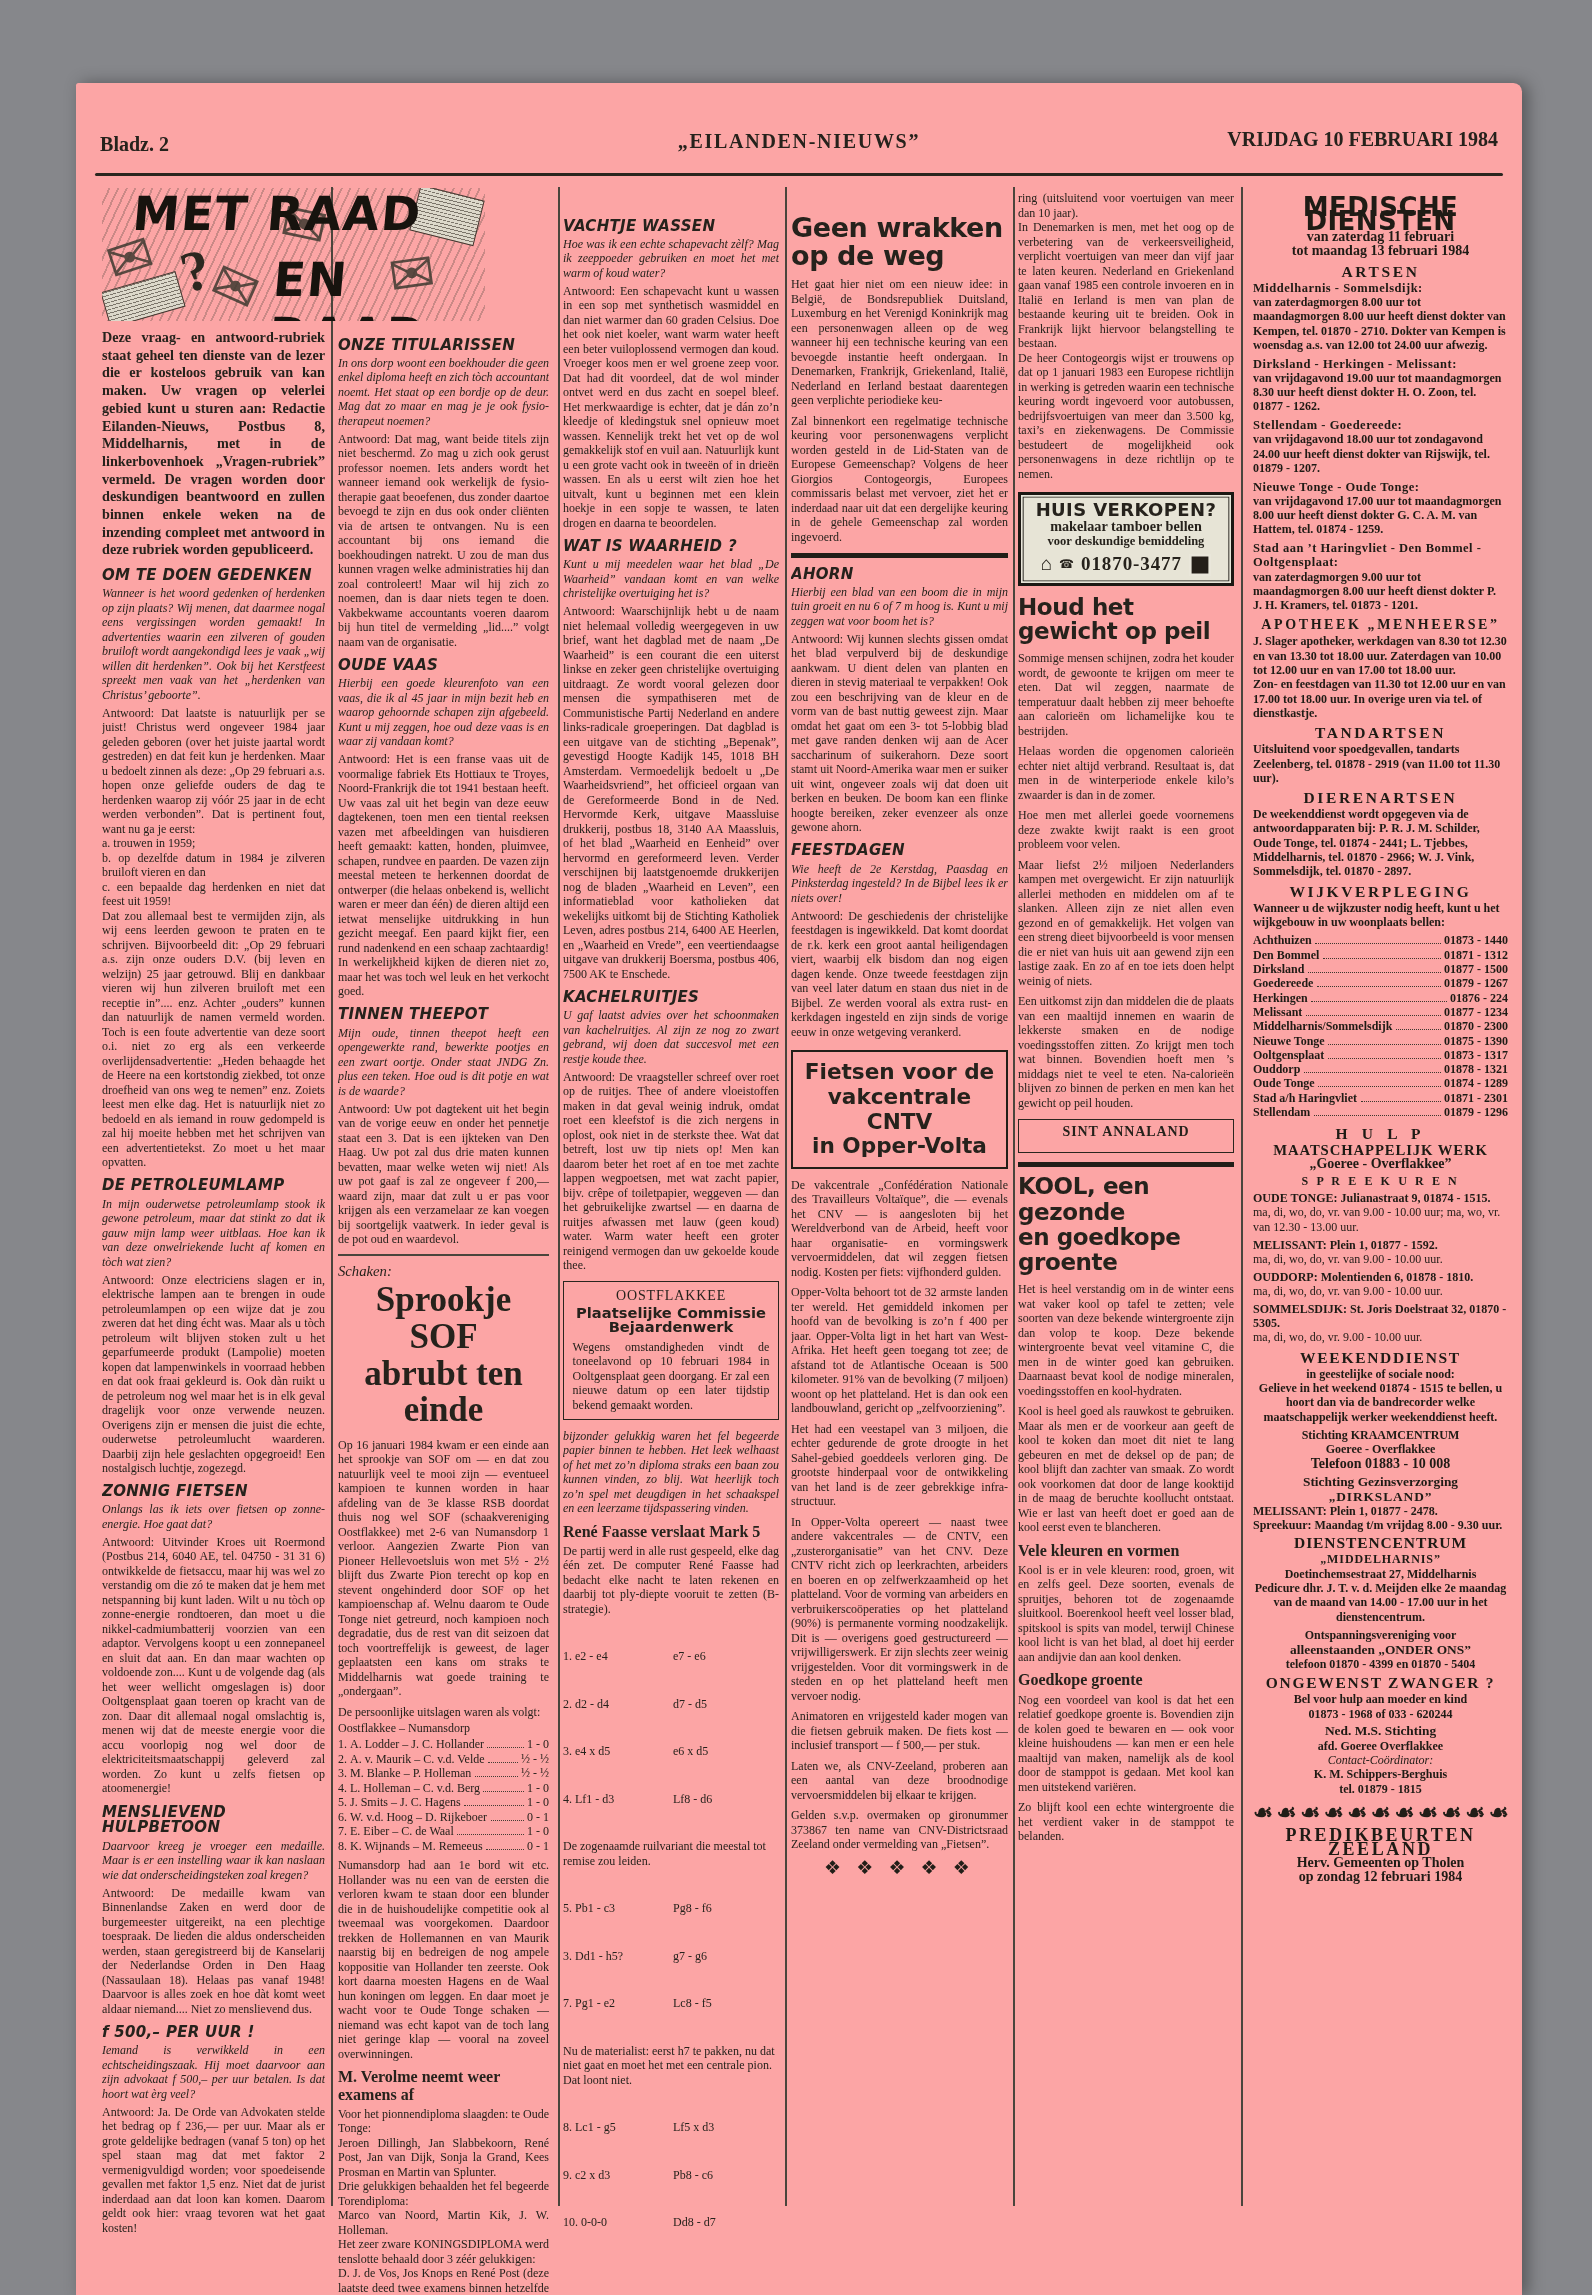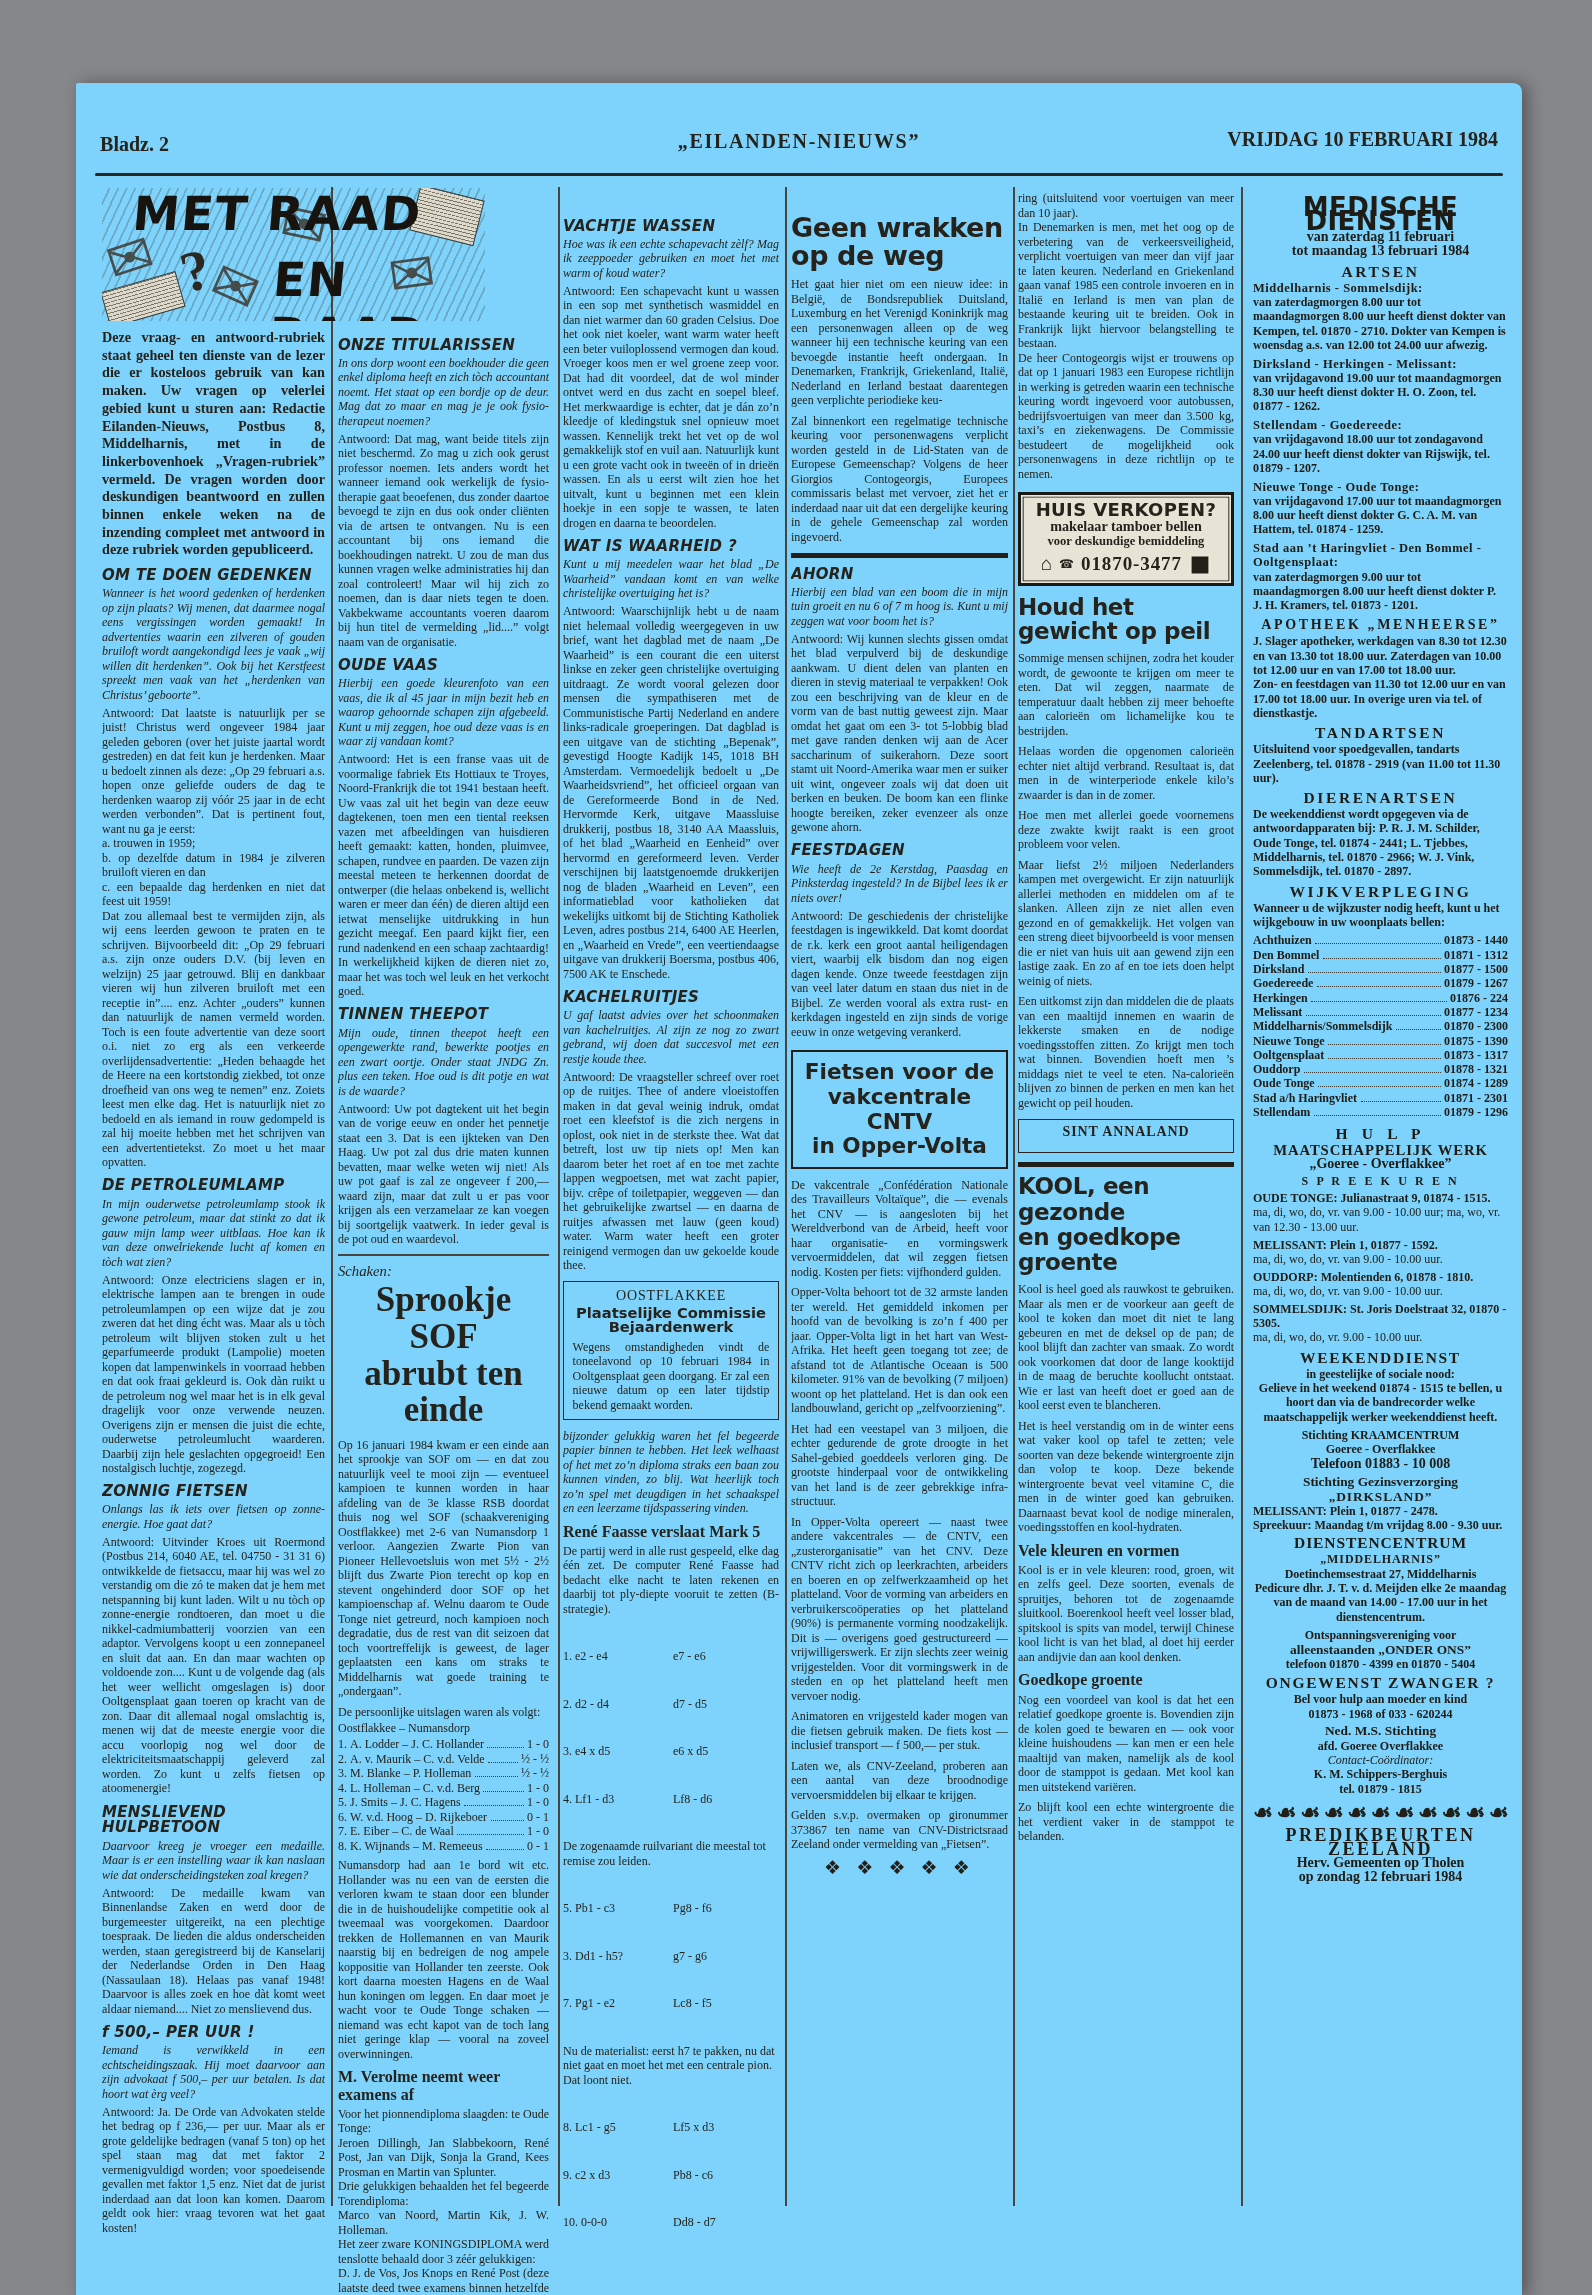--- a/index.html
+++ b/index.html
@@ -1,17 +1,17 @@
 <!DOCTYPE html>
 <html style="font-size:14px"><head>
 <meta charset="utf-8">
 <style>
   html,body{margin:0;padding:0;}
   body{width:1592px;height:2295px;position:relative;background:#86878b;font-family:"Liberation Serif",serif;color:#26221c;-webkit-font-smoothing:antialiased;}
-  .paper{position:absolute;left:76px;top:83px;width:1446px;height:2213px;background:#7dd3fc;box-shadow:5.2px 0 15.5px rgba(0,0,0,.35);border-radius:2.6px 8.6px 0 0;overflow:hidden;}
+  .paper{position:absolute;left:76px;top:83px;width:1446px;height:2213px;background:#fca5a5;box-shadow:5.2px 0 15.5px rgba(0,0,0,.35);border-radius:2.6px 8.6px 0 0;overflow:hidden;}
   .paper::before{content:"";position:absolute;left:0;top:0;right:0;height:7px;background:linear-gradient(90deg,#b9b6aa,#d6d3c6 30%,#c4c1b4 70%,#b0ad a0);opacity:.5;}
   .phead{position:absolute;left:22.4px;right:22.4px;top:45px;height:35px;font-size:20px;font-weight:bold;}
   .phead .l{position:absolute;left:1.7px;top:5.2px;}
   .phead .c{position:absolute;left:0;right:0;text-align:center;letter-spacing:1.7px;top:1.7px;}
   .phead .r{position:absolute;right:1.7px;top:0;}
   .hrule{position:absolute;left:19px;right:19px;top:90px;height:2.6px;background:#2a261f;border-radius:1.7px;}
   .vr{position:absolute;top:104px;height:2019px;width:1.7px;background:#4a453c;}
   .col{position:absolute;top:103px;height:2024px;overflow:hidden;text-align:justify;font-size:12px;line-height:14.5px;}
   .pad{padding-top:143px;}
   .sh{font-family:"DejaVu Sans",sans-serif;font-weight:900;font-style:italic;font-size:15px;letter-spacing:0.3px;margin:8.6px 0 2.6px;text-align:left;line-height:1.05;}
@@ -411,22 +411,22 @@
     <div class="boxed" style="padding-top:5.2px">
       <div class="ctr" style="font-weight:bold;font-size:14px;letter-spacing:0.9px;margin-bottom:1px">SINT ANNALAND</div>
       <div>
           <p class="p" style="font-size:11.7px;line-height:14px"></p>
           <p class="p" style="font-size:11.7px;line-height:14px"></p>
         </div>
     </div>
     <div class="fatrule"></div>
     <div class="koolh">KOOL, een gezonde
 en goedkope groente</div>
+    <p class="p">Het is heel verstandig om in de winter eens wat vaker kool op tafel te zetten; vele soorten van deze bekende wintergroente zijn dan volop te koop. Deze bekende wintergroente bevat veel vitamine C, die men in de winter goed kan gebruiken. Daarnaast bevat kool de nodige mineralen, voedingsstoffen en kool-hydraten.</p>
     <p class="p">Kool is heel goed als rauwkost te gebruiken. Maar als men er de voorkeur aan geeft de kool te koken dan moet dit niet te lang gebeuren en met de deksel op de pan; de kool blijft dan zachter van smaak. Zo wordt ook voorkomen dat door de lange kooktijd in de maag de beruchte koollucht ontstaat. Wie er last van heeft doet er goed aan de kool eerst even te blancheren.</p>
-    <p class="p">Het is heel verstandig om in de winter eens wat vaker kool op tafel te zetten; vele soorten van deze bekende wintergroente zijn dan volop te koop. Deze bekende wintergroente bevat veel vitamine C, die men in de winter goed kan gebruiken. Daarnaast bevat kool de nodige mineralen, voedingsstoffen en kool-hydraten.</p>
     <div class="bsh">Vele kleuren en vormen</div>
     <p class="p">Kool is er in vele kleuren: rood, groen, wit en zelfs geel. Deze soorten, evenals de spruitjes, behoren tot de zogenaamde sluitkool. Boerenkool heeft veel losser blad, spitskool is spits van model, terwijl Chinese kool licht is van het blad, al doet hij eerder aan andijvie dan aan kool denken.</p>
     <div class="bsh">Goedkope groente</div>
     <p class="p">Nog een voordeel van kool is dat het een relatief goedkope groente is. Bovendien zijn de kolen goed te bewaren en — ook voor kleine huishoudens — kan men er een hele maaltijd van maken, namelijk als de kool door de stamppot is gedaan. Met kool kan men uitstekend variëren.</p>
     <p class="p">Zo blijft kool een echte wintergroente die het verdient vaker in de stamppot te belanden.</p>
   </div>
 
   <div class="col c6" style="left:1177px;width:255px;padding-top:10.4px;text-align:left">
     <div class="c6h">MEDISCHE DIENSTEN</div>
     <div class="c6c c6big">van zaterdag 11 februari</div>

